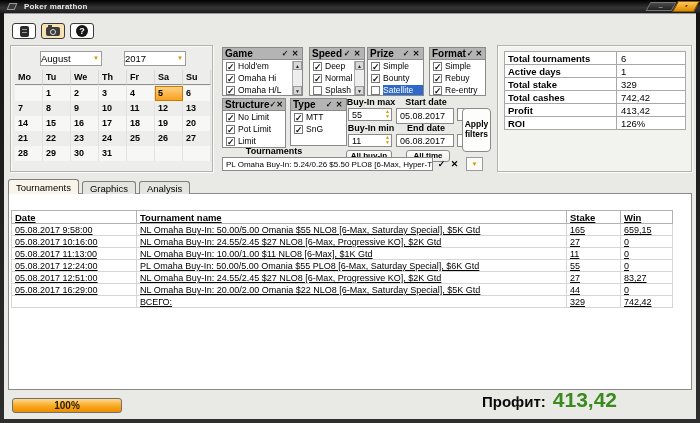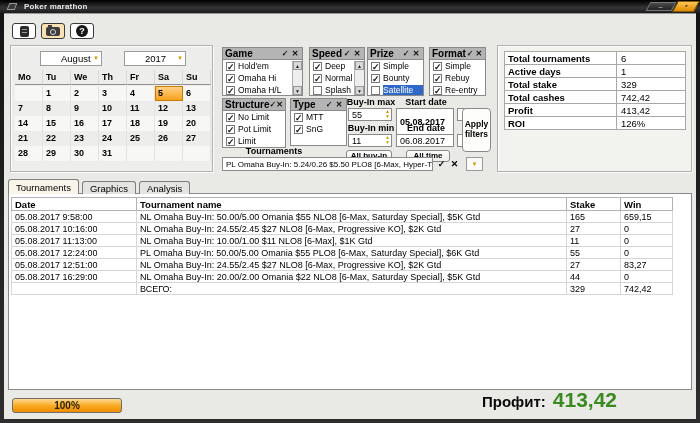--- a/index.html
+++ b/index.html
@@ -27,21 +27,21 @@
   .icon-camera { width:14px; height:9px; background:#3d3d3d; border-radius:2px; position:relative; }
   .icon-camera::before { content:""; position:absolute; left:4px; top:2px; width:4px; height:4px; border:1px solid #d9d9d9; border-radius:50%; }
   .icon-camera::after { content:""; position:absolute; left:2px; top:-2px; width:4px; height:2px; background:#3d3d3d; }
   .icon-help { width:12px; height:12px; background:#161616; border-radius:50%; color:#fff; font-size:9px; font-weight:bold; line-height:12px; text-align:center; }
 
   
   .gpanel { position:absolute; border:1px solid #b2b2b2; box-shadow:1px 1px 0 #fbfbfa, inset 1px 1px 0 #fbfbfa; }
   #calendar-panel { left:10px; top:45px; width:203px; height:127px; background:#ededeb; }
   #summary-panel  { left:497px; top:45px; width:195px; height:127px; background:#f2f2ef; }
 
-  .cal-select { position:absolute; height:15px; background:#fff; border:1px solid #9c9c9c; font-size:9.5px; display:flex; align-items:center; padding-left:20px; }
+  .cal-select { position:absolute; height:15px; background:#fff; border:1px solid #9c9c9c; font-size:9.5px; display:flex; align-items:center; padding-left:0; }
   #month-select { left:29px; top:5px; width:62px; }
   #year-select  { left:113px; top:5px; width:62px; }
   .sel-chevron { position:absolute; right:2px; top:3px; color:#d19a00; font-size:6px; font-weight:bold; }
 
   #cal-weekdays { position:absolute; left:4px; top:24px; display:grid; grid-template-columns:repeat(7,28px); }
   .cal-wd { height:15px; font-size:9px; font-weight:bold; padding:2px 0 12px 3px; border-bottom:1px solid #8f8f8f; border-right:1px solid #d8d8d8; }
   #cal-days { position:absolute; left:4px; top:40px; display:grid; grid-template-columns:repeat(7,28px); grid-auto-rows:15px; }
   .cal-day { font-size:9px; font-weight:bold; padding:2px 0 0 3px; border-right:1px solid #e2e2e0; }
   .cal-day:nth-child(-n+7), .cal-day:nth-child(n+15):nth-child(-n+21), .cal-day:nth-child(n+29) { background:#f7f7f5; }
   .cal-day.selected { background:linear-gradient(#ffd083,#f7a11f); border:1px solid #c87d00; padding:1px 0 0 2px; }
@@ -70,21 +70,21 @@
   .flabel { position:absolute; font-size:9px; font-weight:bold; text-align:center; }
   .tinput { position:absolute; background:#fff; border:1px solid #8a8a8a; font-size:9px; display:flex; align-items:center; padding-left:3px; }
   .spin { position:absolute; right:1px; top:0; display:flex; flex-direction:column; line-height:5px; }
   .spin i { font-style:normal; color:#d19a00; font-size:5px; }
   #buyin-max-label { left:346px; top:97px; width:50px; }
   #buyin-max-input { left:348px; top:108px; width:44px; height:13px; }
   #buyin-min-label { left:346px; top:123px; width:50px; }
   #buyin-min-input { left:348px; top:134px; width:44px; height:13px; }
   #all-buyin-btn { left:346px; top:150px; width:46px; height:12px; }
   #start-date-label { left:396px; top:97px; width:60px; }
-  #start-date-input { left:396px; top:108px; width:58px; height:27px;font-weight:bold; }
+  #start-date-input { left:396px; top:108px; width:58px; height:16px; }
   #start-date-btn { left:457px; top:108px; width:12px; height:13px; }
   #end-date-label { left:396px; top:123px; width:60px; }
   #end-date-input { left:396px; top:134px; width:58px; height:13px; }
   #end-date-btn { left:457px; top:134px; width:12px; height:13px; }
   #all-time-btn { left:406px; top:150px; width:44px; height:12px; }
   .sbtn { position:absolute; background:linear-gradient(#fdfdfd,#ededeb); border:1px solid #8a8a8a; border-radius:3px; font-size:8px; font-weight:bold; text-align:center; line-height:10px; }
   .mini-btn { position:absolute; background:#fdfdfc; border:1px solid #8a8a8a; }
   #apply-btn { position:absolute; left:462px; top:108px; width:29px; height:44px; background:#fdfdfc; border:1px solid #8a8a8a; border-radius:4px; font-size:8.5px; font-weight:bold; text-align:center; display:flex; align-items:center; justify-content:center; line-height:1.15; }
 
   #tournaments-label { left:229px; top:146px; width:90px; }
@@ -99,21 +99,21 @@
   .srow { display:flex; margin-top:-1px; }
   .slabel { width:113px; height:14px; background:#fff; border:1px solid #a8a8a8; font-size:9.5px; font-weight:bold; padding:1px 8px 0 3px; }
   .svalue { width:70px; height:14px; background:#fff; border:1px solid #a8a8a8; margin-left:-1px; font-size:9.5px; padding:1px 0 0 4px; }
 
   
   #tabs { position:absolute; left:8px; top:179px; display:flex; align-items:flex-end; z-index:2; }
   .tab { border:1px solid #7e7e7e; border-bottom:none; border-radius:3px 3px 0 0; font-size:9.5px; padding:0 7px; }
   .tab.active { height:15px; line-height:15px; background:#f9f5ea; }
   .tab.inactive { height:13px; line-height:13px; background:#e4e4e1; margin-left:3px; }
   #tab-panel { position:absolute; left:8px; top:193px; width:684px; height:197px; background:#fff; border:1px solid #8a8a8a; }
-  #ttable { position:absolute; left:2px; top:3px; width:664px; }
+  #ttable { position:absolute; left:2px; top:16px; width:664px;text-decoration:underline; }
   .trow, #thead { display:grid; grid-template-columns:126px 430px 54px 52px; }
   .hcell { height:14px; font-size:9.5px; font-weight:bold; border:1px solid #b2b2b2; border-left:none; padding:1px 0 0 3px; background:#fff; white-space:nowrap; overflow:hidden; }
   .hcell:first-child { border-left:1px solid #b2b2b2; }
   .tcell { height:12px; font-size:9px; border-right:1px solid #d6d6d6; border-bottom:1px solid #d6d6d6; padding:1px 0 0 3px; white-space:nowrap; overflow:hidden; }
   .tcell:first-child { border-left:1px solid #d6d6d6; }
 
   
   #progress-bar { position:absolute; left:12px; top:398px; width:110px; height:15px; border:1px solid #6e6e6e; border-radius:3px; background:linear-gradient(#ffd98f,#f9a81f 55%,#ee8c00); font-size:10px; font-weight:bold; text-align:center; line-height:14px; color:#2a2000; }
   #profit-box { position:absolute; left:482px; top:388px; width:200px; display:flex; align-items:baseline; gap:7px; }
   #profit-label { font-size:15px; font-weight:bold; color:#0a0a0a; }

